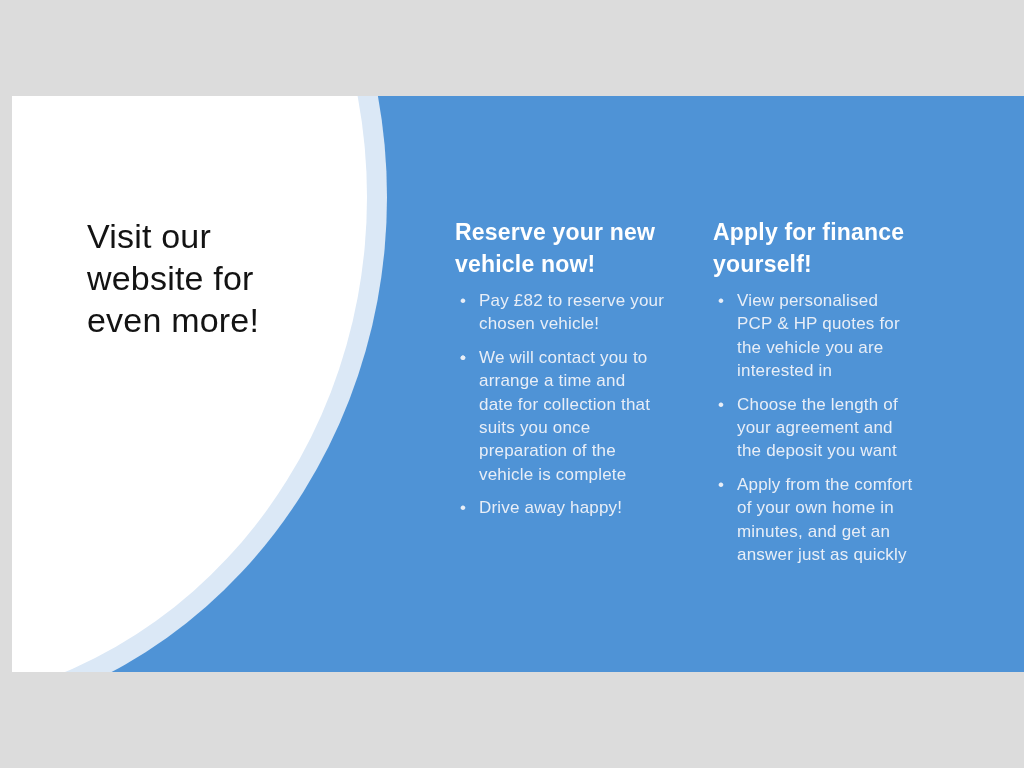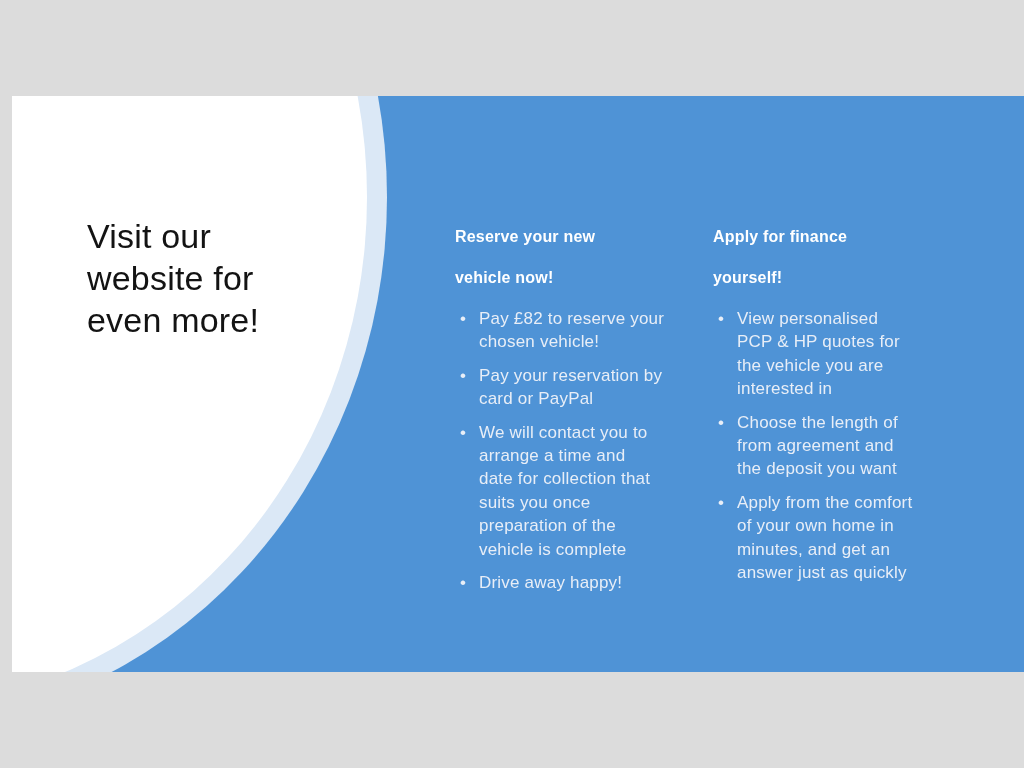--- a/index.html
+++ b/index.html
@@ -16,21 +16,21 @@
   .stage{position:relative;width:1024px;height:768px;background:var(--background-gray);}
   .slide{position:absolute;left:0;top:96px;width:1024px;height:576px;background:var(--slide-blue);overflow:hidden;margin-left:12px;}
   .curve-ring{position:absolute;left:-615px;top:-429px;width:990px;height:1060px;border-radius:50%;background:var(--curve-light-blue);}
   .curve-panel{position:absolute;left:-595px;top:-409px;width:950px;height:1020px;border-radius:50%;background:#ffffff;}
   .slide-title{position:absolute;left:75px;top:119px;width:300px;
     font-size:34px;line-height:42px;font-weight:400;color:var(--title-text);
     white-space:pre-line;letter-spacing:.2px;}
   .col{position:absolute;top:120px;}
   .col-reserve{left:443px;width:233px;}
   .col-finance{left:701px;width:242px;}
-  .col h2{font-size:16px;line-height:41px;font-weight:700;color:var(--heading-text);
+  .col h2{font-size:23px;line-height:32px;font-weight:700;color:var(--heading-text);
     white-space:pre-line;letter-spacing:.2px;}
   .col ul{list-style:none;margin:9px 0 0 0;padding:0;}
   .col li{position:relative;padding-left:24px;}
   .col li + li{margin-top:10px;}
   .bullet{position:absolute;left:5px;top:0;
     font-size:17px;line-height:23.4px;color:var(--body-text);}
   .item-text{display:block;font-size:17px;line-height:23.4px;color:var(--body-text);
     white-space:pre-line;letter-spacing:.2px;}
 </style>
 </head>
@@ -50,22 +50,20 @@
       <h2>Reserve your new
 vehicle now!</h2>
       <ul>
         <li>
           <span class="bullet">•</span>
           <span class="item-text">Pay £82 to reserve your
 chosen vehicle!</span>
         </li>
         <li>
           <span class="bullet">•</span>
-          <span class="item-text">Pay your reservation by
-card or PayPal</span>
         </li>
         <li>
           <span class="bullet">•</span>
           <span class="item-text">We will contact you to
 arrange a time and
 date for collection that
 suits you once
 preparation of the
 vehicle is complete</span>
         </li>
@@ -83,21 +81,21 @@
         <li>
           <span class="bullet">•</span>
           <span class="item-text">View personalised
 PCP &amp; HP quotes for
 the vehicle you are
 interested in</span>
         </li>
         <li>
           <span class="bullet">•</span>
           <span class="item-text">Choose the length of
-from agreement and
+your agreement and
 the deposit you want</span>
         </li>
         <li>
           <span class="bullet">•</span>
           <span class="item-text">Apply from the comfort
 of your own home in
 minutes, and get an
 answer just as quickly</span>
         </li>
       </ul>

